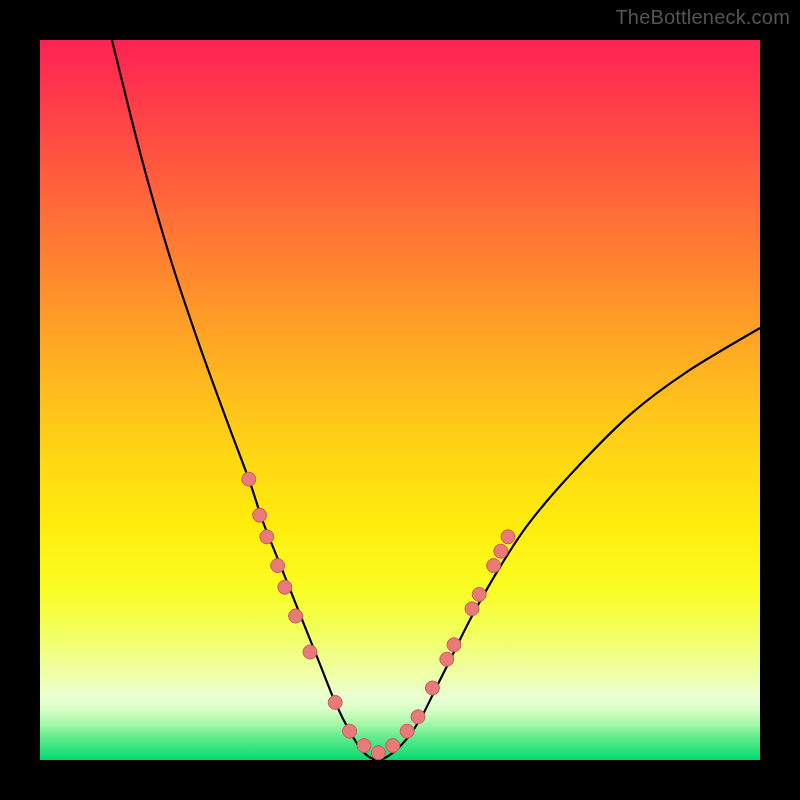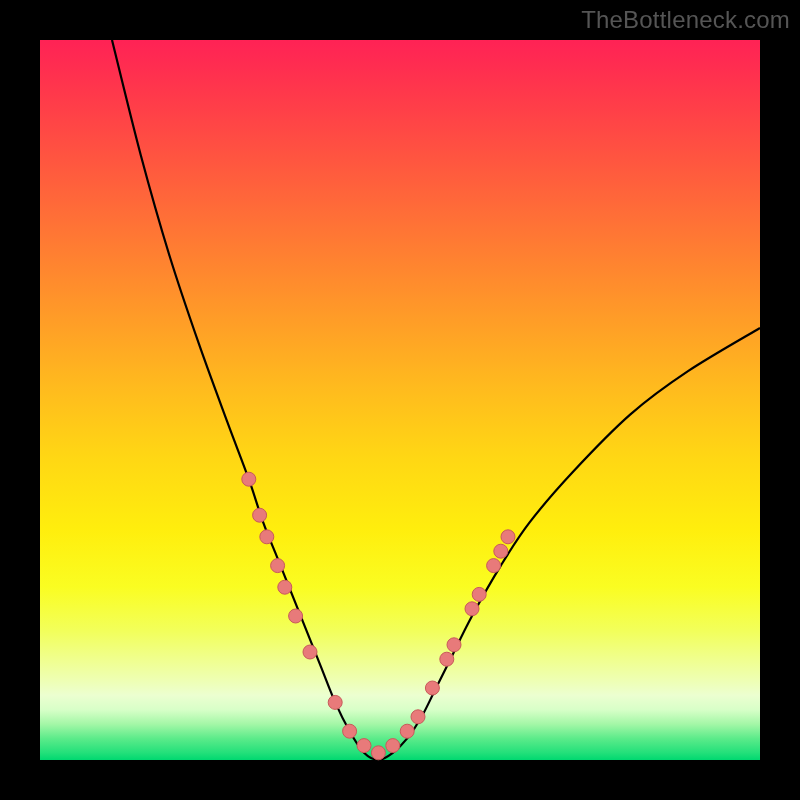--- a/index.html
+++ b/index.html
@@ -43,21 +43,21 @@
       #a4f7a7 95%,
       #5ceb8a 97%,
       #23e07a 99%,
       #00d870 100%);
   }
   .watermark {
     position: absolute;
     top: 6px;
     right: 10px;
     color: #555;
-    font-size: 24px;
+    font-size: 20px;
     font-weight: 500;
     letter-spacing: 0.2px;
     user-select: none;
   }
   svg.curve {
     position: absolute;
     top: 0;
     left: 0;
     width: 720px;
     height: 720px;

